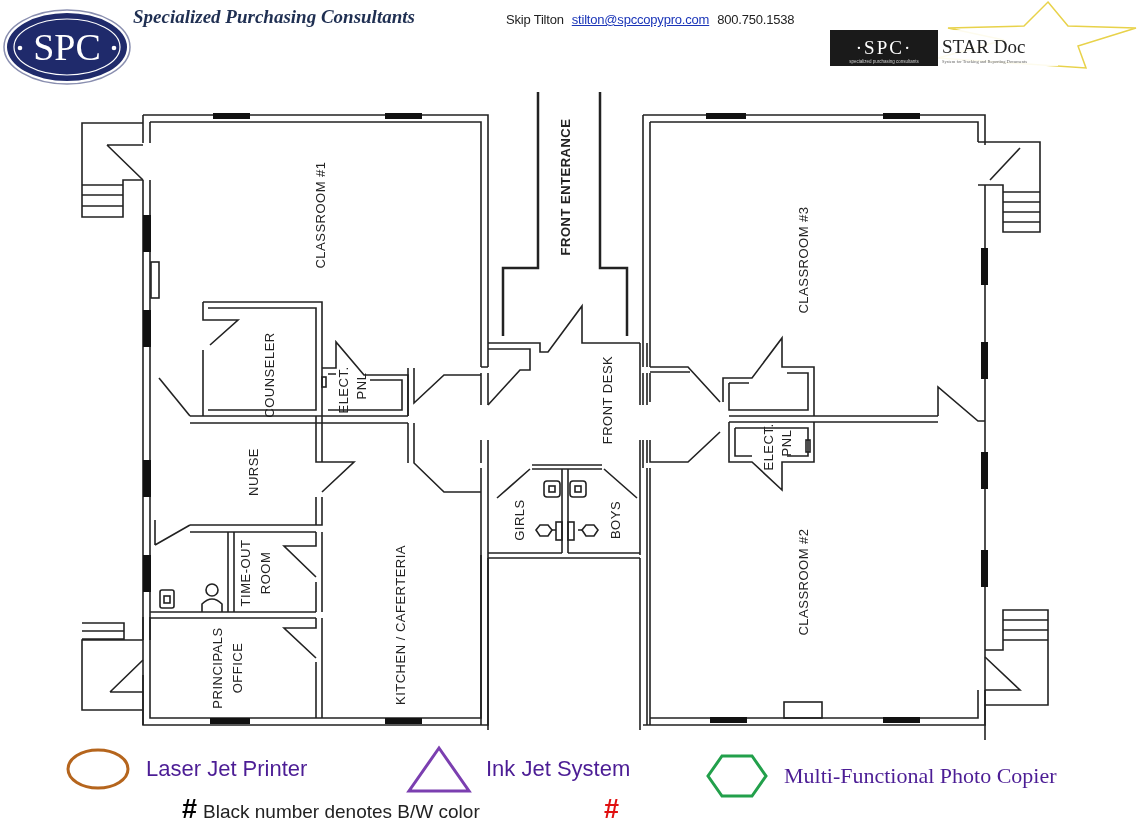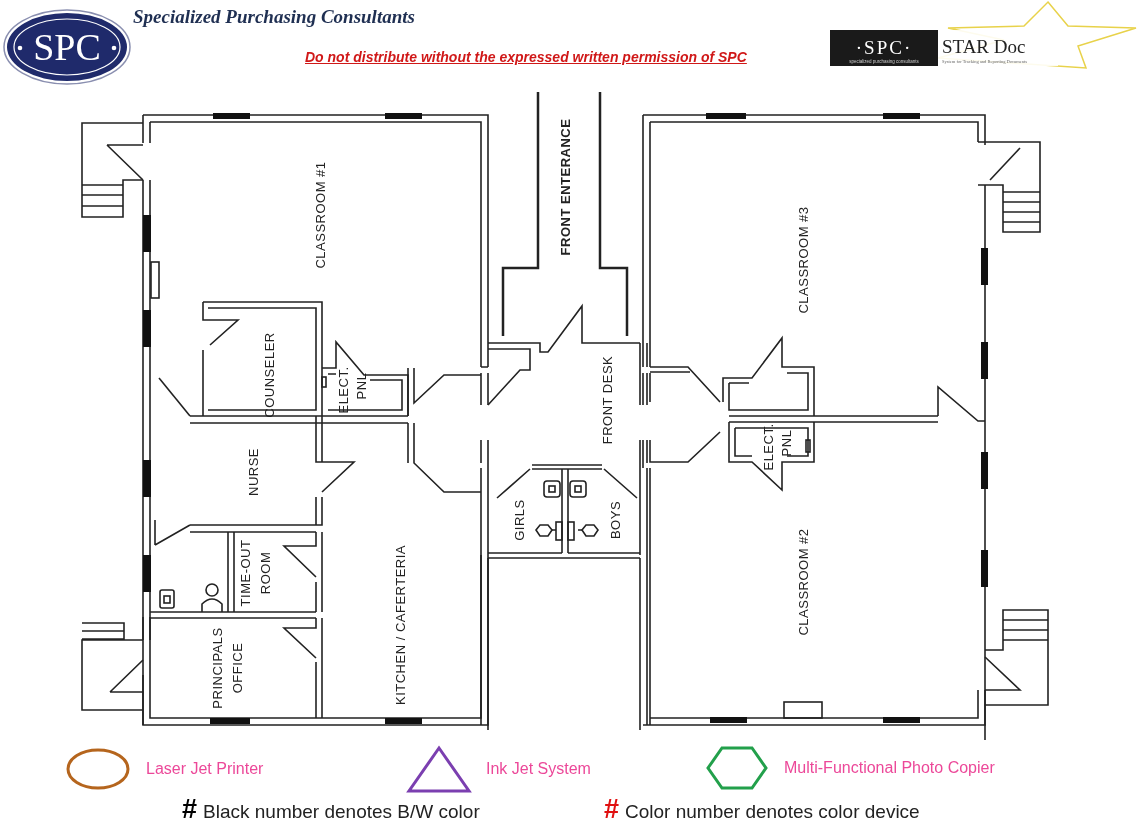--- a/index.html
+++ b/index.html
@@ -6,41 +6,43 @@
   body { width: 1140px; height: 828px; position: relative; overflow: hidden; font-family: "Liberation Sans", sans-serif; }
   .header { position: absolute; left: 0; top: 0; width: 1140px; height: 92px; }
   .logo { position: absolute; left: 2px; top: 8px; width: 130px; height: 78px; }
   .company { position: absolute; left: 133px; top: 6px; font-family: "Liberation Serif", serif; font-style: italic; font-weight: bold; font-size: 19px; color: #1f2f52; white-space: nowrap; }
   .contact { position: absolute; left: 506px; top: 12px; font-size: 13px; color: #222; white-space: nowrap; letter-spacing: -0.2px; }
   .contact a { color: #1a35b8; text-decoration: underline; margin: 0 8px; }
   .warning { position: absolute; left: 305px; top: 49px; font-size: 14px; font-weight: bold; font-style: italic; color: #d01818; text-decoration: underline; white-space: nowrap; }
   .stardoc { position: absolute; left: 828px; top: 0; width: 312px; height: 72px; }
   .plan { position: absolute; left: 0; top: 90px; width: 1140px; height: 650px; }
   .legend { position: absolute; left: 0; top: 740px; width: 1140px; height: 88px; }
-  .legend-item { position: absolute; display: flex; align-items: center; font-size: 16px; color: #ec4899; white-space: nowrap; }
+  .legend-item { position: absolute; display: flex; align-items: center; font-size: 22px; color: #4c1d95; white-space: nowrap; }
   .legend-item svg { margin-right: 14px; }
   .note { position: absolute; font-size: 19px; color: #222; white-space: nowrap; display: flex; align-items: baseline; }
   .hash { font-weight: bold; font-size: 27px; margin-right: 6px; font-family: "Liberation Sans", sans-serif; }
   .room-label { font-family: "Liberation Sans Narrow", "Liberation Sans", sans-serif; font-size: 13px; fill: #222; letter-spacing: 0.5px; }
 </style>
 </head>
 <body>
 
 <div class="header">
   <svg class="logo" viewBox="0 0 130 78">
     <ellipse cx="65" cy="39" rx="63" ry="37" fill="#ffffff" stroke="#8a8fb0" stroke-width="1.5"></ellipse>
     <ellipse cx="65" cy="39" rx="60" ry="34" fill="#1f2a6b"></ellipse>
     <ellipse cx="65" cy="39" rx="53" ry="28" fill="none" stroke="#ffffff" stroke-width="1.2"></ellipse>
     <circle cx="18" cy="40" r="2.3" fill="#fff"></circle>
     <circle cx="112" cy="40" r="2.3" fill="#fff"></circle>
     <text x="65" y="52" text-anchor="middle" font-family="Liberation Serif, serif" font-size="38" fill="#ffffff">SPC</text>
   </svg>
 
   <div class="company">Specialized Purchasing Consultants</div>
-  <div class="warning">Do not distribute without the expressed written permission of SPC</div>
+  <div class="contact">
+    <span>Skip Tilton</span><a>stilton@spccopypro.com</a><span>800.750.1538</span>
+  </div>
 
   <svg class="stardoc" viewBox="0 0 312 72">
     <polygon points="220,2 240,26 308,28 250,46 258,68 110,58 176,40 120,28 196,26" fill="none" stroke="#e8d24a" stroke-width="1.5"></polygon>
     <rect x="2" y="30" width="108" height="36" fill="#1a1a1a"></rect>
     <rect x="110" y="30" width="120" height="36" fill="#ffffff" opacity="0.9"></rect>
     <text x="56" y="54" text-anchor="middle" font-family="Liberation Serif, serif" font-size="19" fill="#ffffff" letter-spacing="2">·SPC·</text>
     <text x="56" y="63" text-anchor="middle" font-family="Liberation Sans, sans-serif" font-size="4.5" fill="#cccccc">specialized purchasing consultants</text>
     <text x="114" y="53" font-family="Liberation Serif, serif" font-size="19" fill="#222">STAR Doc</text>
     <text x="114" y="63" font-family="Liberation Serif, serif" font-size="4.5" fill="#666">System for Tracking and Reporting Documents</text>
   </svg>
@@ -180,27 +182,26 @@
         <ellipse cx="34" cy="23" rx="30" ry="19" fill="none" stroke="#b5651d" stroke-width="3"></ellipse>
       </svg>
     <span>Laser Jet Printer</span>
   </div>
   <div class="legend-item" style="left:406px; top:4px;">
     <svg width="66" height="50">
         <polygon points="33,4 63,47 3,47" fill="none" stroke="#7b3fb0" stroke-width="3"></polygon>
       </svg>
     <span>Ink Jet System</span>
   </div>
-  <div class="legend-item" style="left:704px; top:4px;">
+  <div class="legend-item" style="left:704px; top:12px;font-family:Liberation Serif, serif;">
     <svg width="66" height="48">
         <polygon points="18,4 48,4 62,24 48,44 18,44 4,24" fill="none" stroke="#22a04b" stroke-width="3"></polygon>
       </svg>
     <span>Multi-Functional Photo Copier</span>
   </div>
   <div class="note" style="left:182px; top:54px;">
     <span class="hash" style="color:#000;">#</span>
     <span>Black number denotes B/W color</span>
   </div>
   <div class="note" style="left:604px; top:54px;">
     <span class="hash" style="color:#e01010;">#</span>
-    <span>Color number denotes color device</span>
   </div>
 </div>
 
 </body></html>

